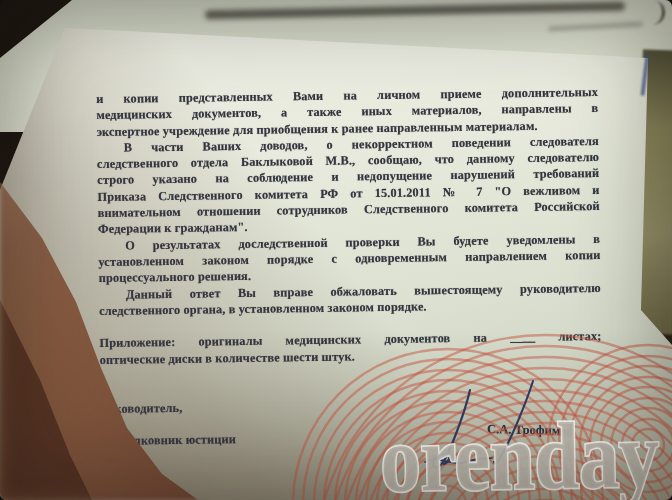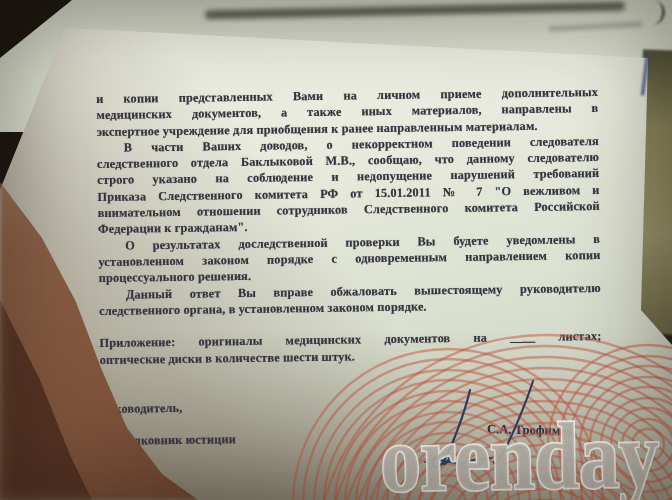--- a/index.html
+++ b/index.html
@@ -1,19 +1,20 @@
 <!DOCTYPE html>
 <html><head>
 <meta charset="utf-8">
 <style>
   html,body{margin:0;padding:0;background:#111;}
   .photo{
     position:relative;width:672px;height:500px;overflow:hidden;
     background:linear-gradient(115deg,#191410 0%,#241c14 40%,#2a2418 100%);
     font-family:"Liberation Serif","DejaVu Serif",serif;
+    border-radius:7px;
   }
   
   .backsheet{
     position:absolute;left:0;top:0;width:672px;height:132px;
     background:linear-gradient(175deg,#ccd2c3 0%,#dadfcf 45%,#e2e5d7 100%);
     clip-path:polygon(72px 0px,672px 0px,672px 132px,0px 132px,0px 58px);
   }
   .blurline{
     position:absolute;left:205px;top:6px;width:420px;height:9px;
     background:#45453d;opacity:.78;filter:blur(2.4px);

